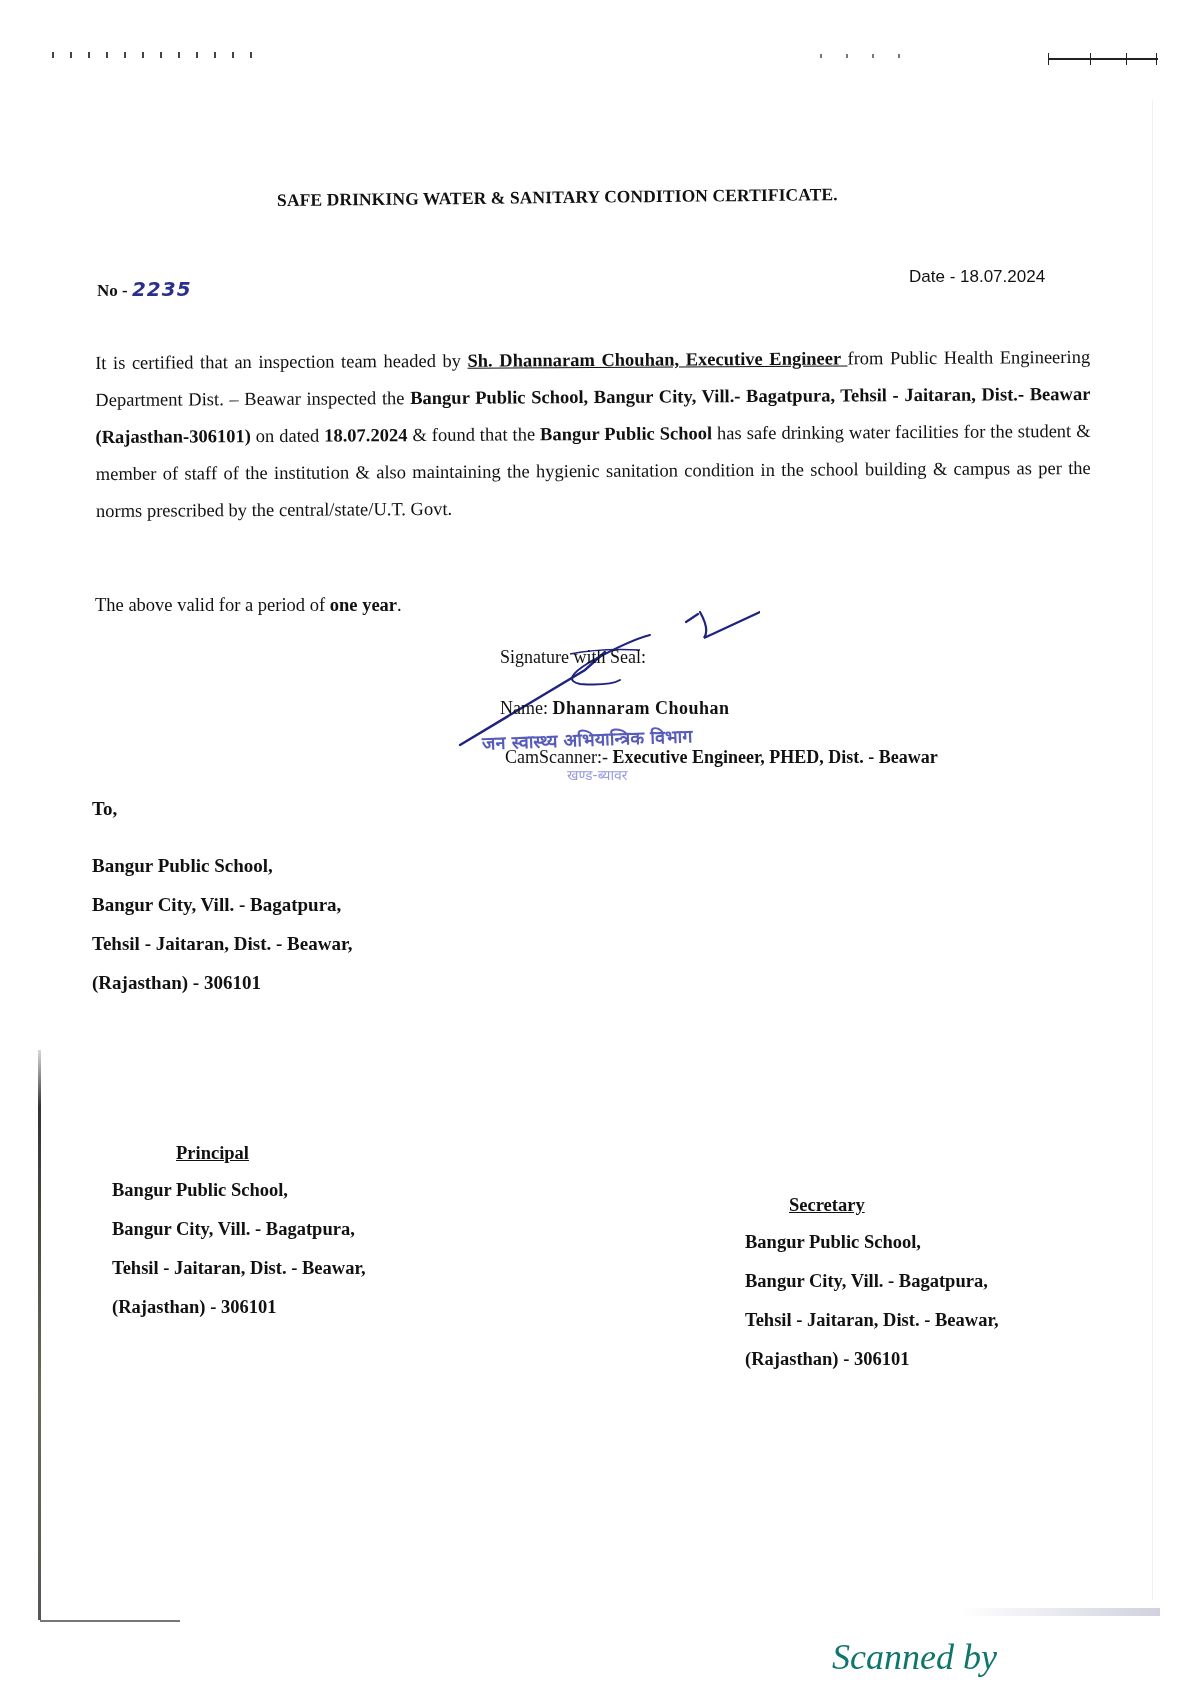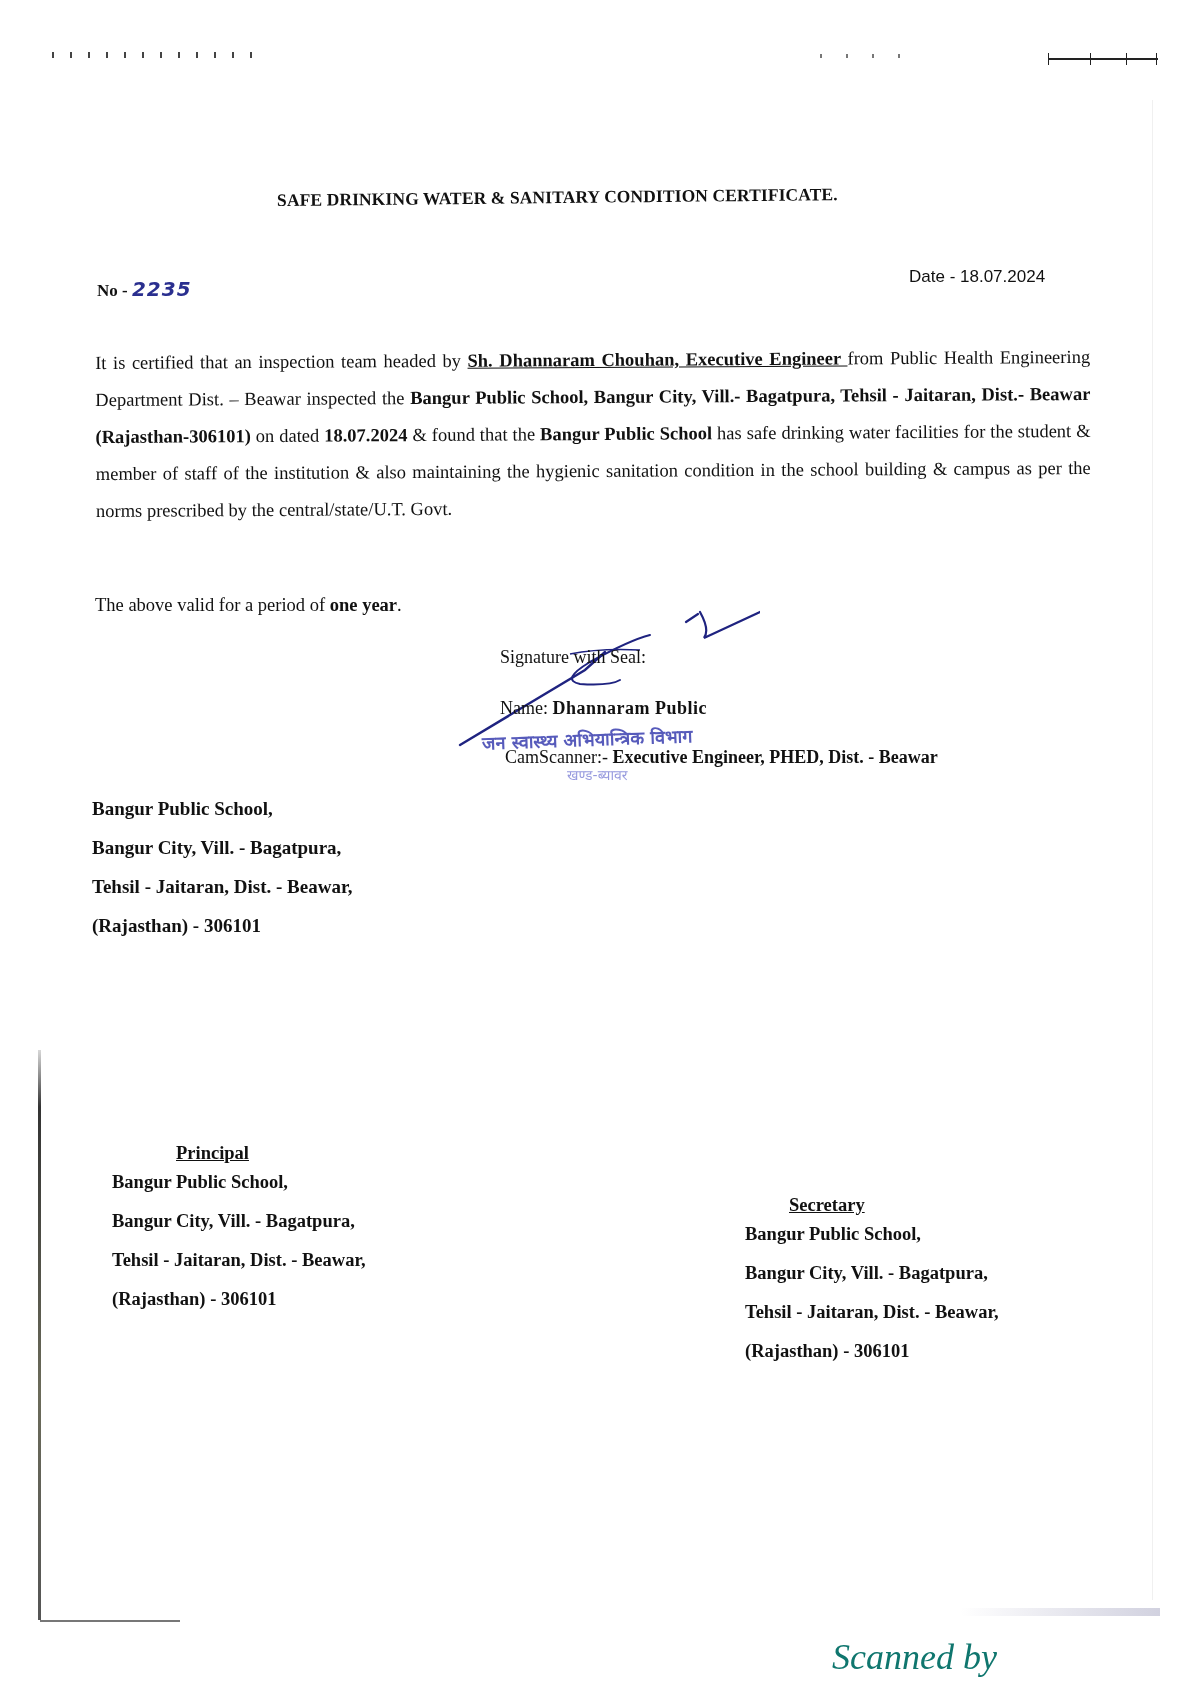--- a/index.html
+++ b/index.html
@@ -23,21 +23,21 @@
     .sig-name { left: 500px; top: 698px; font-size: 18px; }
     .sig-name b { letter-spacing: 0.5px; }
     .sig-desig { left: 505px; top: 747px; font-size: 18px; }
     .seal-text { left: 482px; top: 727px; color: #3a3fb0; font-family: "DejaVu Sans", sans-serif; font-size: 18px; font-weight: bold; opacity: 0.85; transform: rotate(-2deg); }
     .seal-text2 { left: 555px; top: 765px; color: #6a6fd0; font-family: "DejaVu Sans", sans-serif; font-size: 14px; opacity: 0.7; margin-left: 12px; }
     .sig-svg { left: 440px; top: 600px; }
     .to-block { left: 92px; top: 798px; font-size: 19px; font-weight: bold; }
     .to-block div { height: 39px; }
     .to-block .to { margin-bottom: 18px; }
     .sign-col { font-size: 18.5px; font-weight: bold; }
-    .sign-col .hdr { text-decoration: underline; margin-bottom: 8px; }
+    .sign-col .hdr { text-decoration: underline; margin-bottom: 16px; }
     .sign-col .ln { height: 39px; }
     .principal { left: 112px; top: 1143px; }
     .principal .hdr { margin-left: 64px; }
     .secretary { left: 745px; top: 1195px; }
     .secretary .hdr { margin-left: 44px; }
     .left-edge { left: 38px; top: 1050px; width: 3px; height: 570px; background: linear-gradient(#d8d8d8, #333 10%, #6b6b5a 60%, #555); }
     .bottom-edge { left: 40px; top: 1620px; width: 140px; height: 2px; background: #777; }
     .bottom-smudge { left: 960px; top: 1608px; width: 200px; height: 8px; background: linear-gradient(90deg, rgba(200,200,210,0), rgba(190,190,210,0.7)); }
     .right-edge { left: 1152px; top: 100px; width: 1px; height: 1500px; background: #f0f0f0; }
     .footer { left: 832px; top: 1636px; font-family: "Liberation Serif", serif; font-size: 36px; color: #0f766e; font-style: italic; }
@@ -92,29 +92,30 @@
 
 <svg class="abs sig-svg" width="320" height="150" viewBox="0 0 320 150">
   <path d="M258 14 L246 22 M260 12 Q270 30 264 38 L320 12" fill="none" stroke="#1f2380" stroke-width="2.2" stroke-linecap="round"></path>
   <path d="M210 35 Q190 40 150 62 Q120 80 140 84 Q170 86 180 80" fill="none" stroke="#1f2380" stroke-width="2" stroke-linecap="round"></path>
   <path d="M165 52 L145 70 L20 145" fill="none" stroke="#1f2380" stroke-width="2.4" stroke-linecap="round"></path>
   <path d="M130 54 Q160 48 200 50" fill="none" stroke="#1f2380" stroke-width="1.6"></path>
 </svg>
 
 <div class="abs sig-label">Signature with Seal:</div>
 <div class="abs sig-name">
-  <span>Name: </span><b>Dhannaram Public</b>
+  <span>Name: </span><b>Dhannaram Chouhan</b>
 </div>
 <div class="abs seal-text">जन स्वास्थ्य अभियान्त्रिक विभाग</div>
 <div class="abs sig-desig">
   <span>CamScanner:- </span><b>Executive Engineer, PHED, Dist. - Beawar</b>
 </div>
 <div class="abs seal-text2">खण्ड-ब्यावर</div>
 
 <div class="abs to-block">
+  <div class="to">To,</div>
   <div>Bangur Public School,</div>
   <div>Bangur City, Vill. - Bagatpura,</div>
   <div>Tehsil - Jaitaran, Dist. - Beawar,</div>
   <div>(Rajasthan) - 306101</div>
 </div>
 
 <div class="abs sign-col principal">
   <div class="hdr">Principal</div>
   <div class="ln">Bangur Public School,</div>
   <div class="ln">Bangur City, Vill. - Bagatpura,</div>

